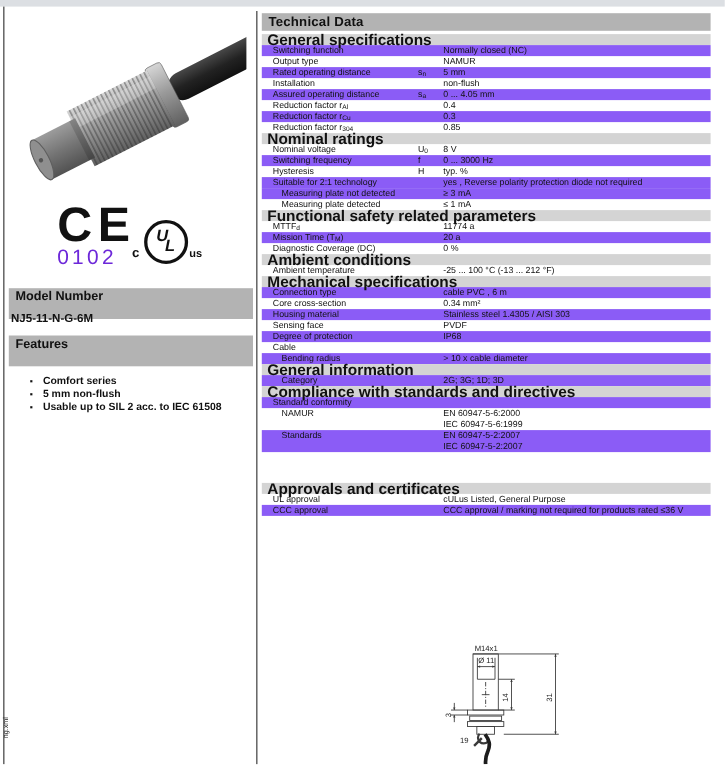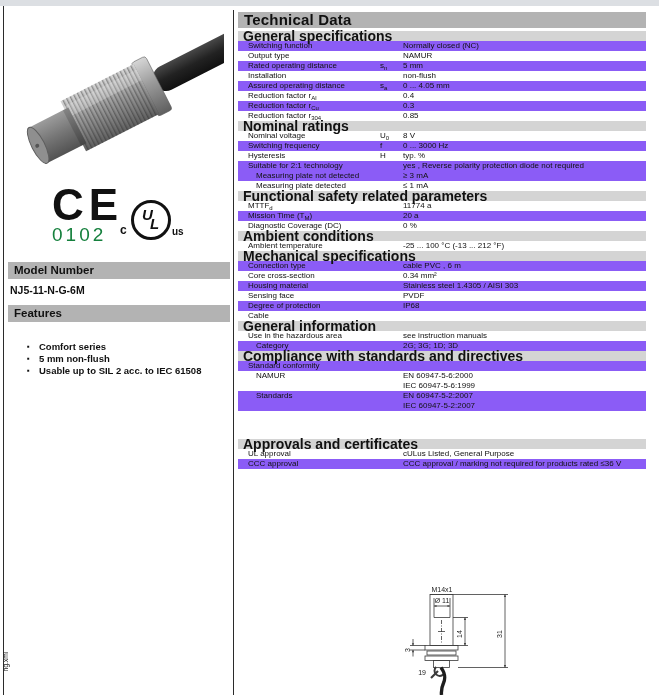--- a/index.html
+++ b/index.html
@@ -4,21 +4,21 @@
 <style>
   html,body{margin:0;padding:0;background:#fff;}
   .page{position:relative;width:659px;height:695px;background:#fff;overflow:hidden;
         font-family:"Liberation Sans","DejaVu Sans",sans-serif;color:#111;}
   .top-strip{position:absolute;left:0;top:0;width:659px;height:6px;background:#dcdfe3;}
   .left-edge{position:absolute;left:3px;top:6px;width:1px;height:689px;background:#2b2b2b;}
   .divider{position:absolute;left:233px;top:10px;width:1px;height:685px;background:#2b2b2b;}
 
   
   .right-col{position:absolute;left:238px;top:12px;width:408px;}
-  .band{height:16px;line-height:16px;background:#b3b3b3;font-weight:bold;font-size:15px;
+  .band{height:16px;line-height:16px;background:#b3b3b3;font-weight:bold;font-size:12px;
         padding-left:6px;letter-spacing:.2px;}
   #tech-sections{margin-top:3px;}
   .sec-hdr{min-height:10px;line-height:10px;font-size:14px;font-weight:bold;background:#d4d4d4;padding-left:5px;}
   .trow{display:flex;font-size:8px;line-height:10px;}
   .trow.shaded{background:#8b5cf6;}
   .trow .lbl{width:142px;padding-left:10px;box-sizing:border-box;flex:none;}
   .trow.ind1 .lbl{padding-left:18px;}
   .trow .sym{width:23px;flex:none;}
   .trow .val{flex:1;}
   sub{font-size:6px;vertical-align:-1.5px;line-height:0;}
@@ -29,21 +29,21 @@
   .ce-wrap{position:absolute;left:52px;top:182px;}
   .ce-text{font-size:44px;font-weight:bold;letter-spacing:5px;line-height:46px;}
   .ce-code{font-size:19px;letter-spacing:3px;margin-top:-4px;}
   .ul-wrap{position:absolute;left:120px;top:198px;width:70px;height:48px;font-weight:bold;}
   .ul-c{position:absolute;left:0;bottom:9px;font-size:12px;}
   .ul-circle{position:absolute;left:11px;top:2px;width:34px;height:34px;border:3px solid #111;
              border-radius:50%;}
   .ul-u{position:absolute;left:8px;top:3px;font-size:15px;font-style:italic;}
   .ul-l{position:absolute;left:16px;top:12px;font-size:15px;font-style:italic;}
   .ul-us{position:absolute;left:52px;bottom:9px;font-size:10px;}
-  .side-hdr{position:absolute;left:8px;width:222px;height:17px;line-height:17px;background:#b3b3b3;
+  .side-hdr{position:absolute;left:8px;width:222px;height:28px;line-height:17px;background:#b3b3b3;
             font-weight:bold;font-size:11.5px;padding-left:6px;box-sizing:border-box;}
   .model-hdr{top:262px;}
   .model-val{position:absolute;left:10px;top:284px;font-weight:bold;font-size:10.5px;}
   .features-hdr{top:305px;}
   .features-list{position:absolute;left:12px;top:326px;margin:15px;padding:0;list-style:none;}
   .features-list li{font-weight:bold;font-size:9.5px;line-height:12px;padding-left:12px;position:relative;}
   .features-list li::before{content:"▪";position:absolute;left:0;top:0;font-size:8px;}
   .side-label{position:absolute;left:2px;top:652px;font-size:6.5px;writing-mode:vertical-rl;
               transform:rotate(180deg);color:#222;}
 
@@ -90,21 +90,21 @@
       <rect x="58" y="74" width="82" height="12" fill="rgba(255,255,255,0.22)"></rect>
       <rect x="16" y="77" width="46" height="40" fill="url(#gradHead)"></rect>
       <rect x="56" y="77" width="6" height="40" fill="rgba(0,0,0,0.15)"></rect>
       <ellipse cx="18" cy="97" rx="6.5" ry="20" fill="#8f8f8f" stroke="#5e5e5e" stroke-width="1"></ellipse>
       <circle cx="17" cy="97" r="2" fill="#555"></circle>
     </g>
   </svg>
 
   <div class="ce-wrap">
     <div class="ce-text">CE</div>
-    <div class="ce-code" style="color:#15803d">0102</div>
+    <div class="ce-code" style="color:#6d28d9">0102</div>
   </div>
 
   <div class="ul-wrap">
     <span class="ul-c">c</span>
     <span class="ul-circle">
       <span class="ul-u">U</span>
       <span class="ul-l">L</span>
     </span>
     <span class="ul-us">us</span>
   </div>
@@ -242,26 +242,26 @@
         <div class="trow shaded">
           <span class="lbl">Degree of protection</span>
           <span class="sym"></span>
           <span class="val">IP68</span>
         </div>
         <div class="trow">
           <span class="lbl">Cable</span>
           <span class="sym"></span>
           <span class="val"></span>
         </div>
+        <div class="trow shaded ind1">
+          <span class="lbl">Bending radius</span>
+          <span class="sym"></span>
+          <span class="val">&gt; 10 x cable diameter</span>
+        </div>
         <div class="sec-hdr">General information</div>
-        <div class="trow">
-          <span class="lbl">Use in the hazardous area</span>
-          <span class="sym"></span>
-          <span class="val">see instruction manuals</span>
-        </div>
         <div class="trow shaded ind1">
           <span class="lbl">Category</span>
           <span class="sym"></span>
           <span class="val">2G; 3G; 1D; 3D</span>
         </div>
         <div class="sec-hdr">Compliance with standards and directives</div>
         <div class="trow shaded">
           <span class="lbl">Standard conformity</span>
           <span class="sym"></span>
           <span class="val"></span>

